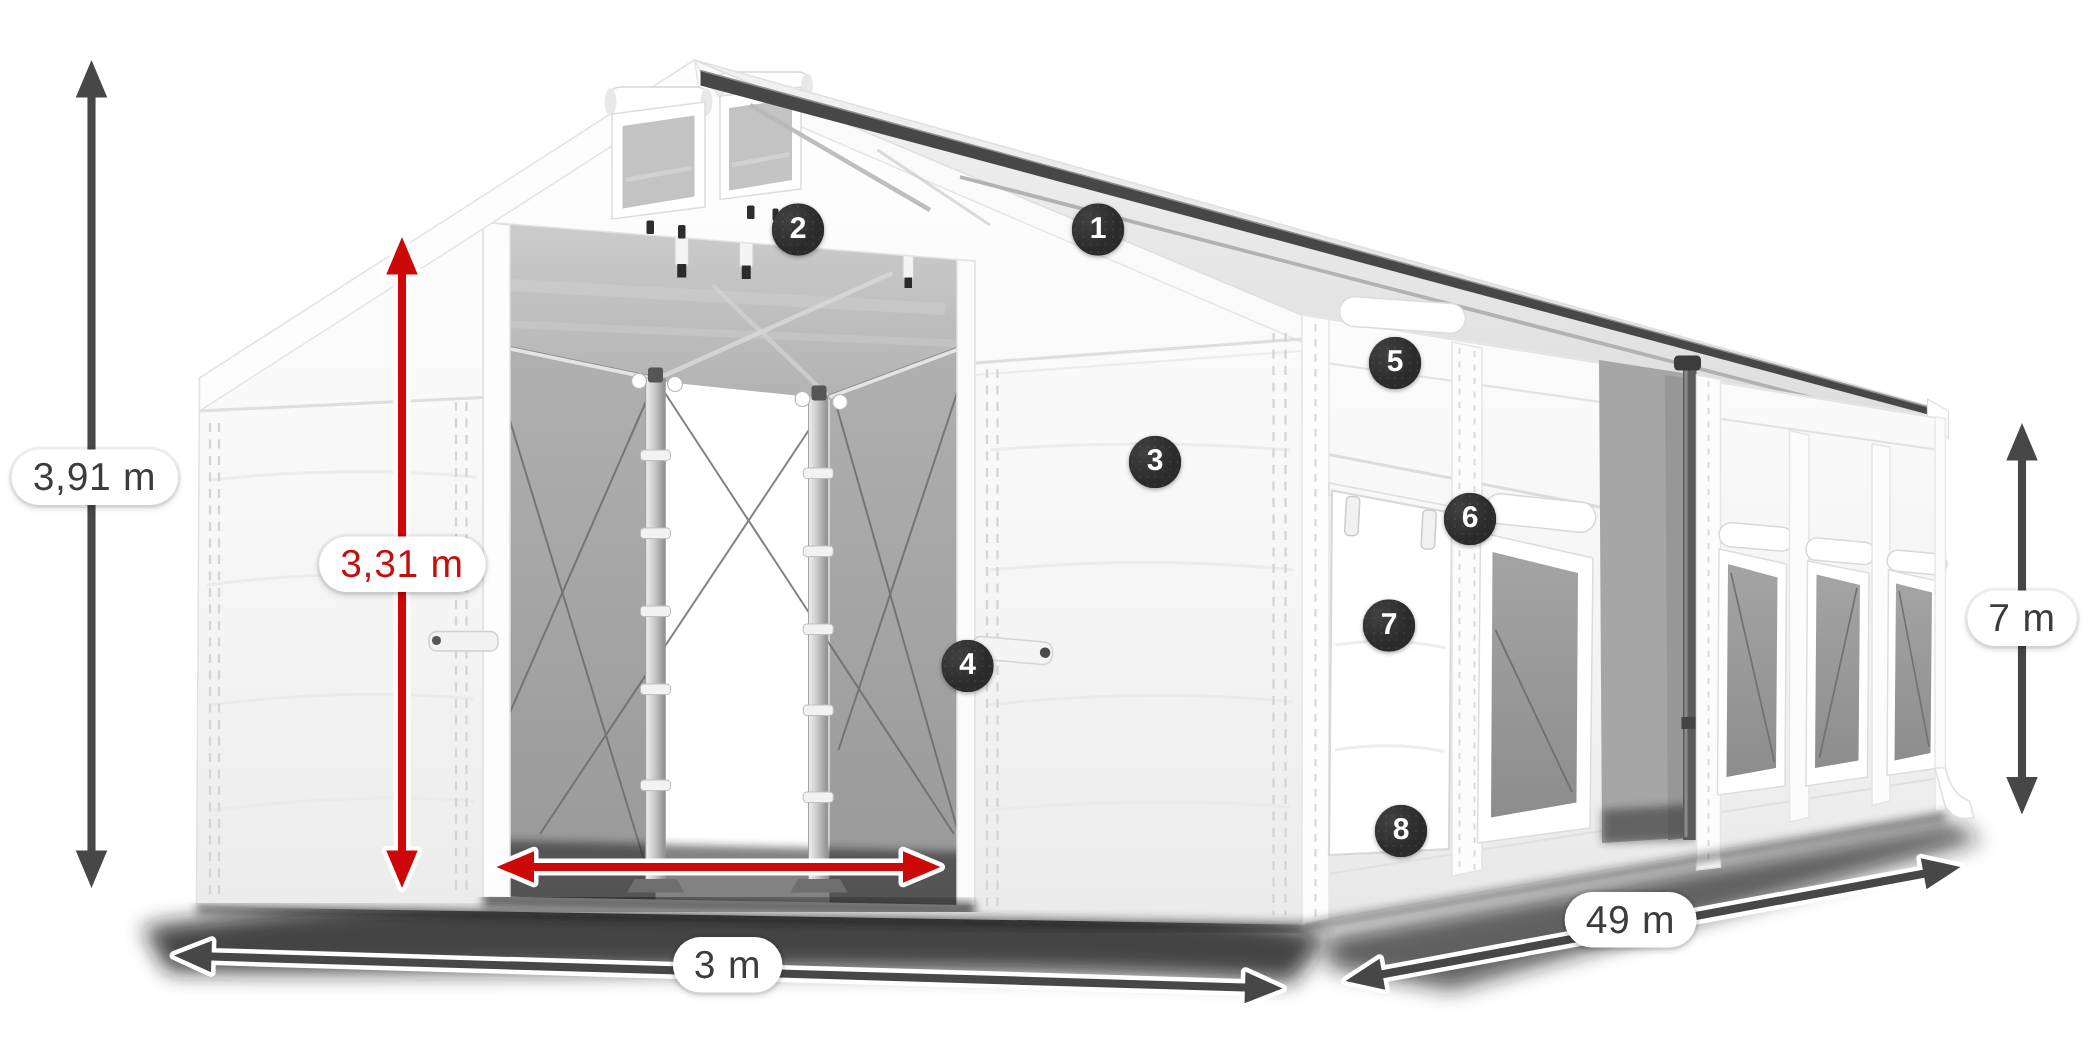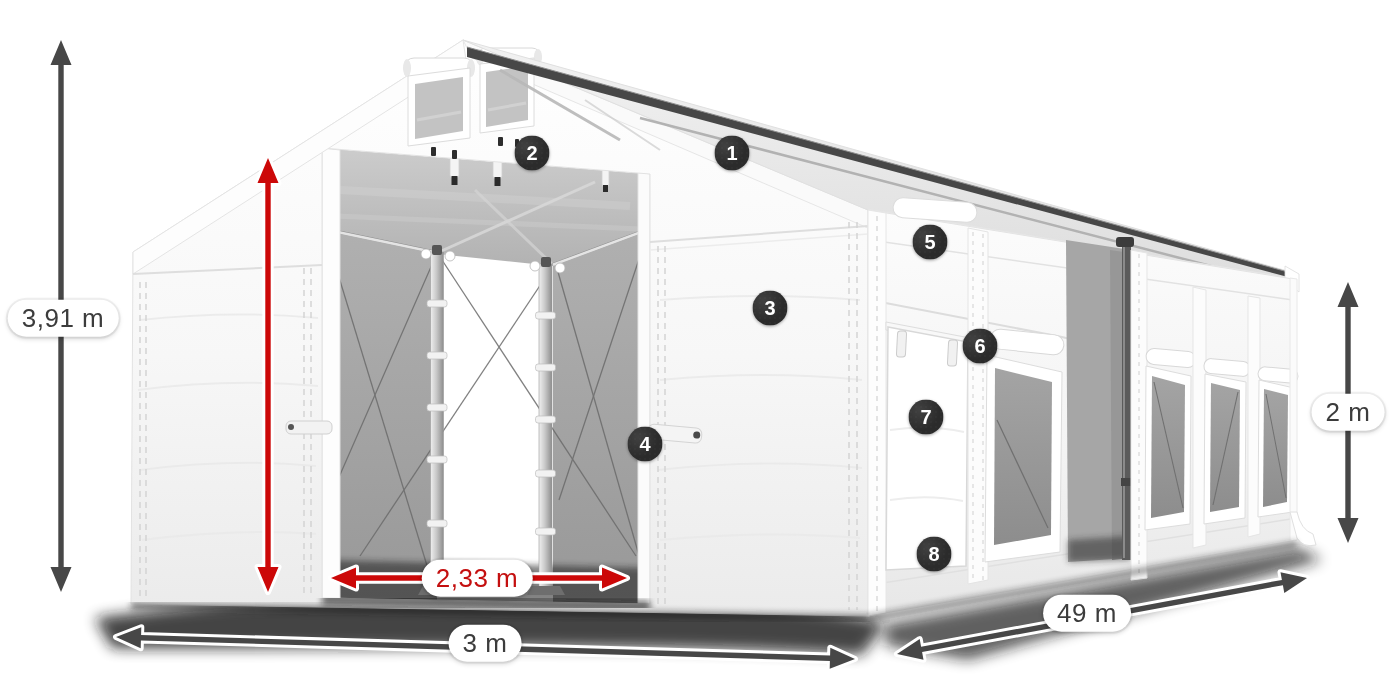--- a/index.html
+++ b/index.html
@@ -310,24 +310,24 @@
         <path d="M116.0,637.0 L 140.7,648.2 L 140.9,640.4 L 829.9,661.0 L 829.7,668.8 L 855.0,659.0 L 830.3,647.8 L 830.1,655.6 L 141.1,635.0 L 141.3,627.2 Z" fill="#ffffff" stroke="#ffffff" stroke-width="6" stroke-linejoin="round"></path>
         <path d="M116.0,637.0 L 140.7,648.2 L 140.9,640.4 L 829.9,661.0 L 829.7,668.8 L 855.0,659.0 L 830.3,647.8 L 830.1,655.6 L 141.1,635.0 L 141.3,627.2 Z" fill="#474747"></path>
         <path d="M897.0,654.0 L 923.5,659.8 L 922.1,652.1 L 1282.9,585.2 L 1284.3,592.9 L 1307.0,578.0 L 1280.5,572.2 L 1281.9,579.9 L 921.1,646.8 L 919.7,639.1 Z" fill="#ffffff" stroke="#ffffff" stroke-width="6" stroke-linejoin="round"></path>
         <path d="M897.0,654.0 L 923.5,659.8 L 922.1,652.1 L 1282.9,585.2 L 1284.3,592.9 L 1307.0,578.0 L 1280.5,572.2 L 1281.9,579.9 L 921.1,646.8 L 919.7,639.1 Z" fill="#474747"></path>
         <path d="M1348.0,282.0 L 1337.5,307.0 L 1345.3,307.0 L 1345.3,518.0 L 1337.5,518.0 L 1348.0,543.0 L 1358.5,518.0 L 1350.7,518.0 L 1350.7,307.0 L 1358.5,307.0 Z" fill="#ffffff" stroke="#ffffff" stroke-width="6" stroke-linejoin="round"></path>
         <path d="M1348.0,282.0 L 1337.5,307.0 L 1345.3,307.0 L 1345.3,518.0 L 1337.5,518.0 L 1348.0,543.0 L 1358.5,518.0 L 1350.7,518.0 L 1350.7,307.0 L 1358.5,307.0 Z" fill="#474747"></path>
       </g>
   </svg>
 
   <div class="dim-pill dark" style="left:63px;top:318px;">3,91 m</div>
-  <div class="dim-pill red" style="left:477px;top:578px;">2,33 m</div>
+  <div class="dim-pill red" style="left:268px;top:376px;">3,31 m</div>
   <div class="dim-pill dark" style="left:485px;top:643px;">3 m</div>
   <div class="dim-pill dark" style="left:1087px;top:613px;">49 m</div>
-  <div class="dim-pill dark" style="left:1348px;top:412px;">2 m</div>
+  <div class="dim-pill dark" style="left:1348px;top:412px;">7 m</div>
 
   <div class="callout" style="left:732px;top:153px;">1</div>
   <div class="callout" style="left:532px;top:153px;">2</div>
   <div class="callout" style="left:770px;top:308px;">3</div>
   <div class="callout" style="left:645px;top:444px;">4</div>
   <div class="callout" style="left:930px;top:242px;">5</div>
   <div class="callout" style="left:980px;top:346px;">6</div>
   <div class="callout" style="left:926px;top:417px;">7</div>
   <div class="callout" style="left:934px;top:554px;">8</div>
 </div>

